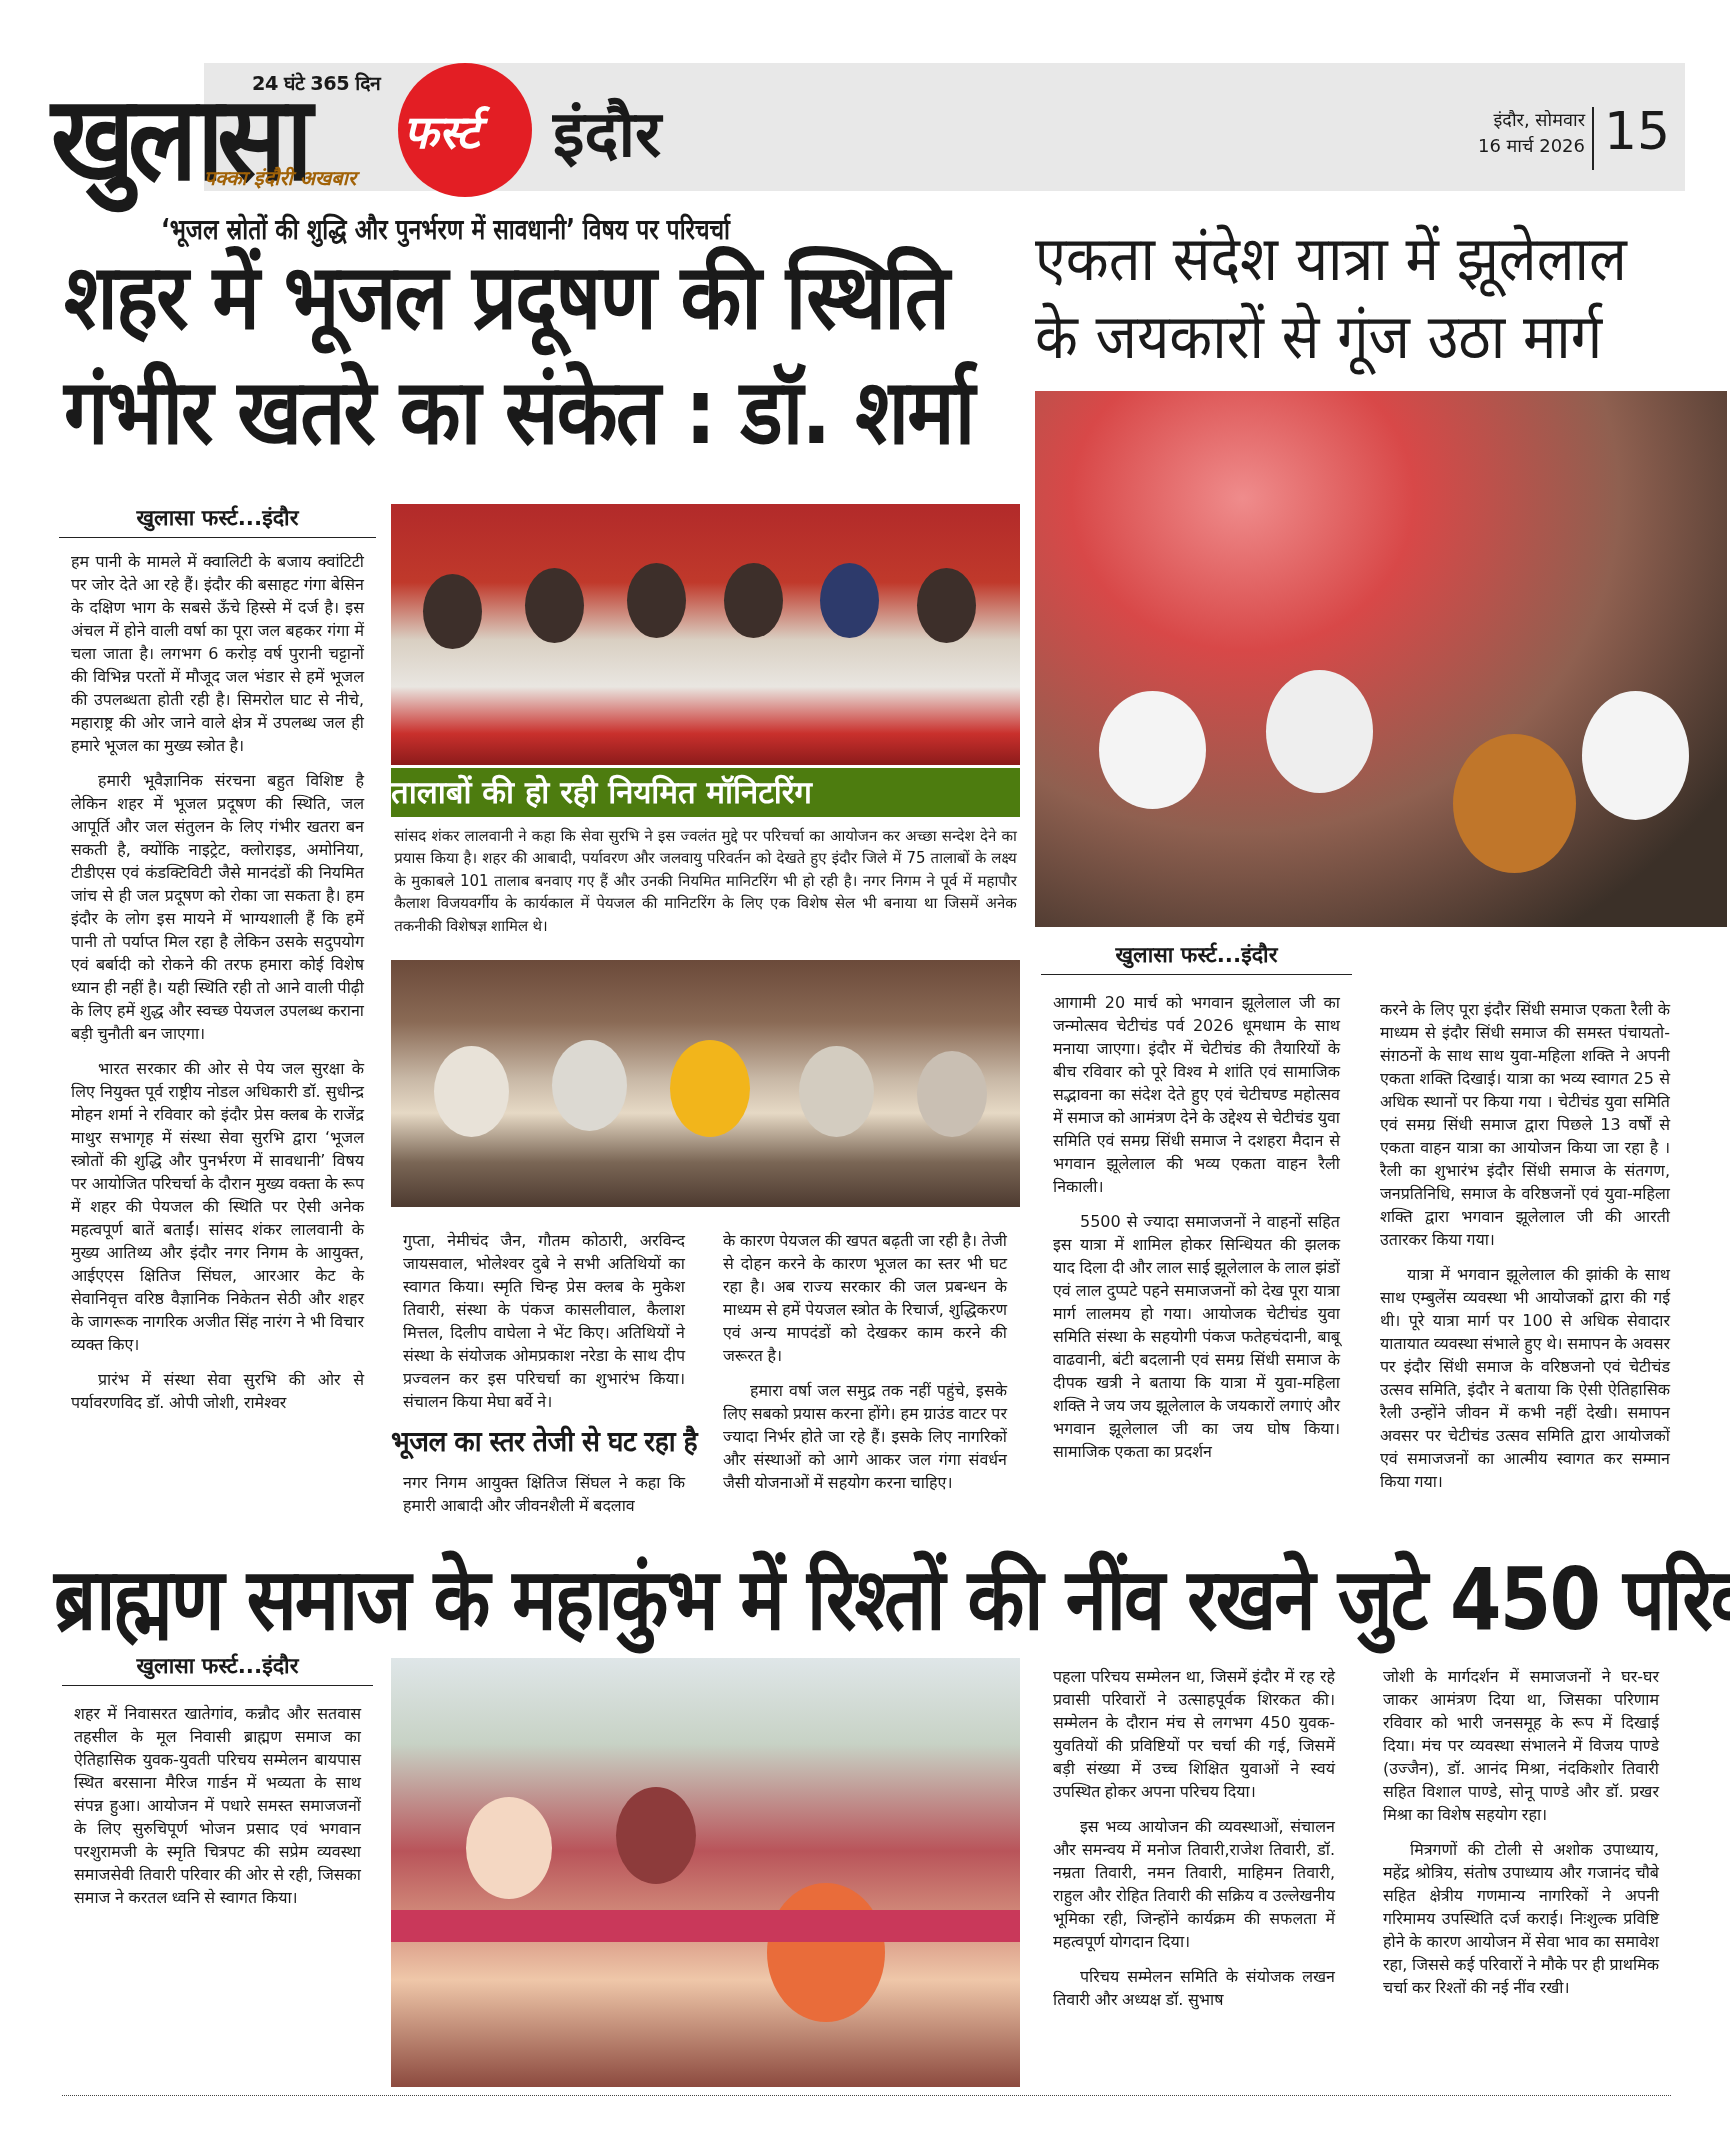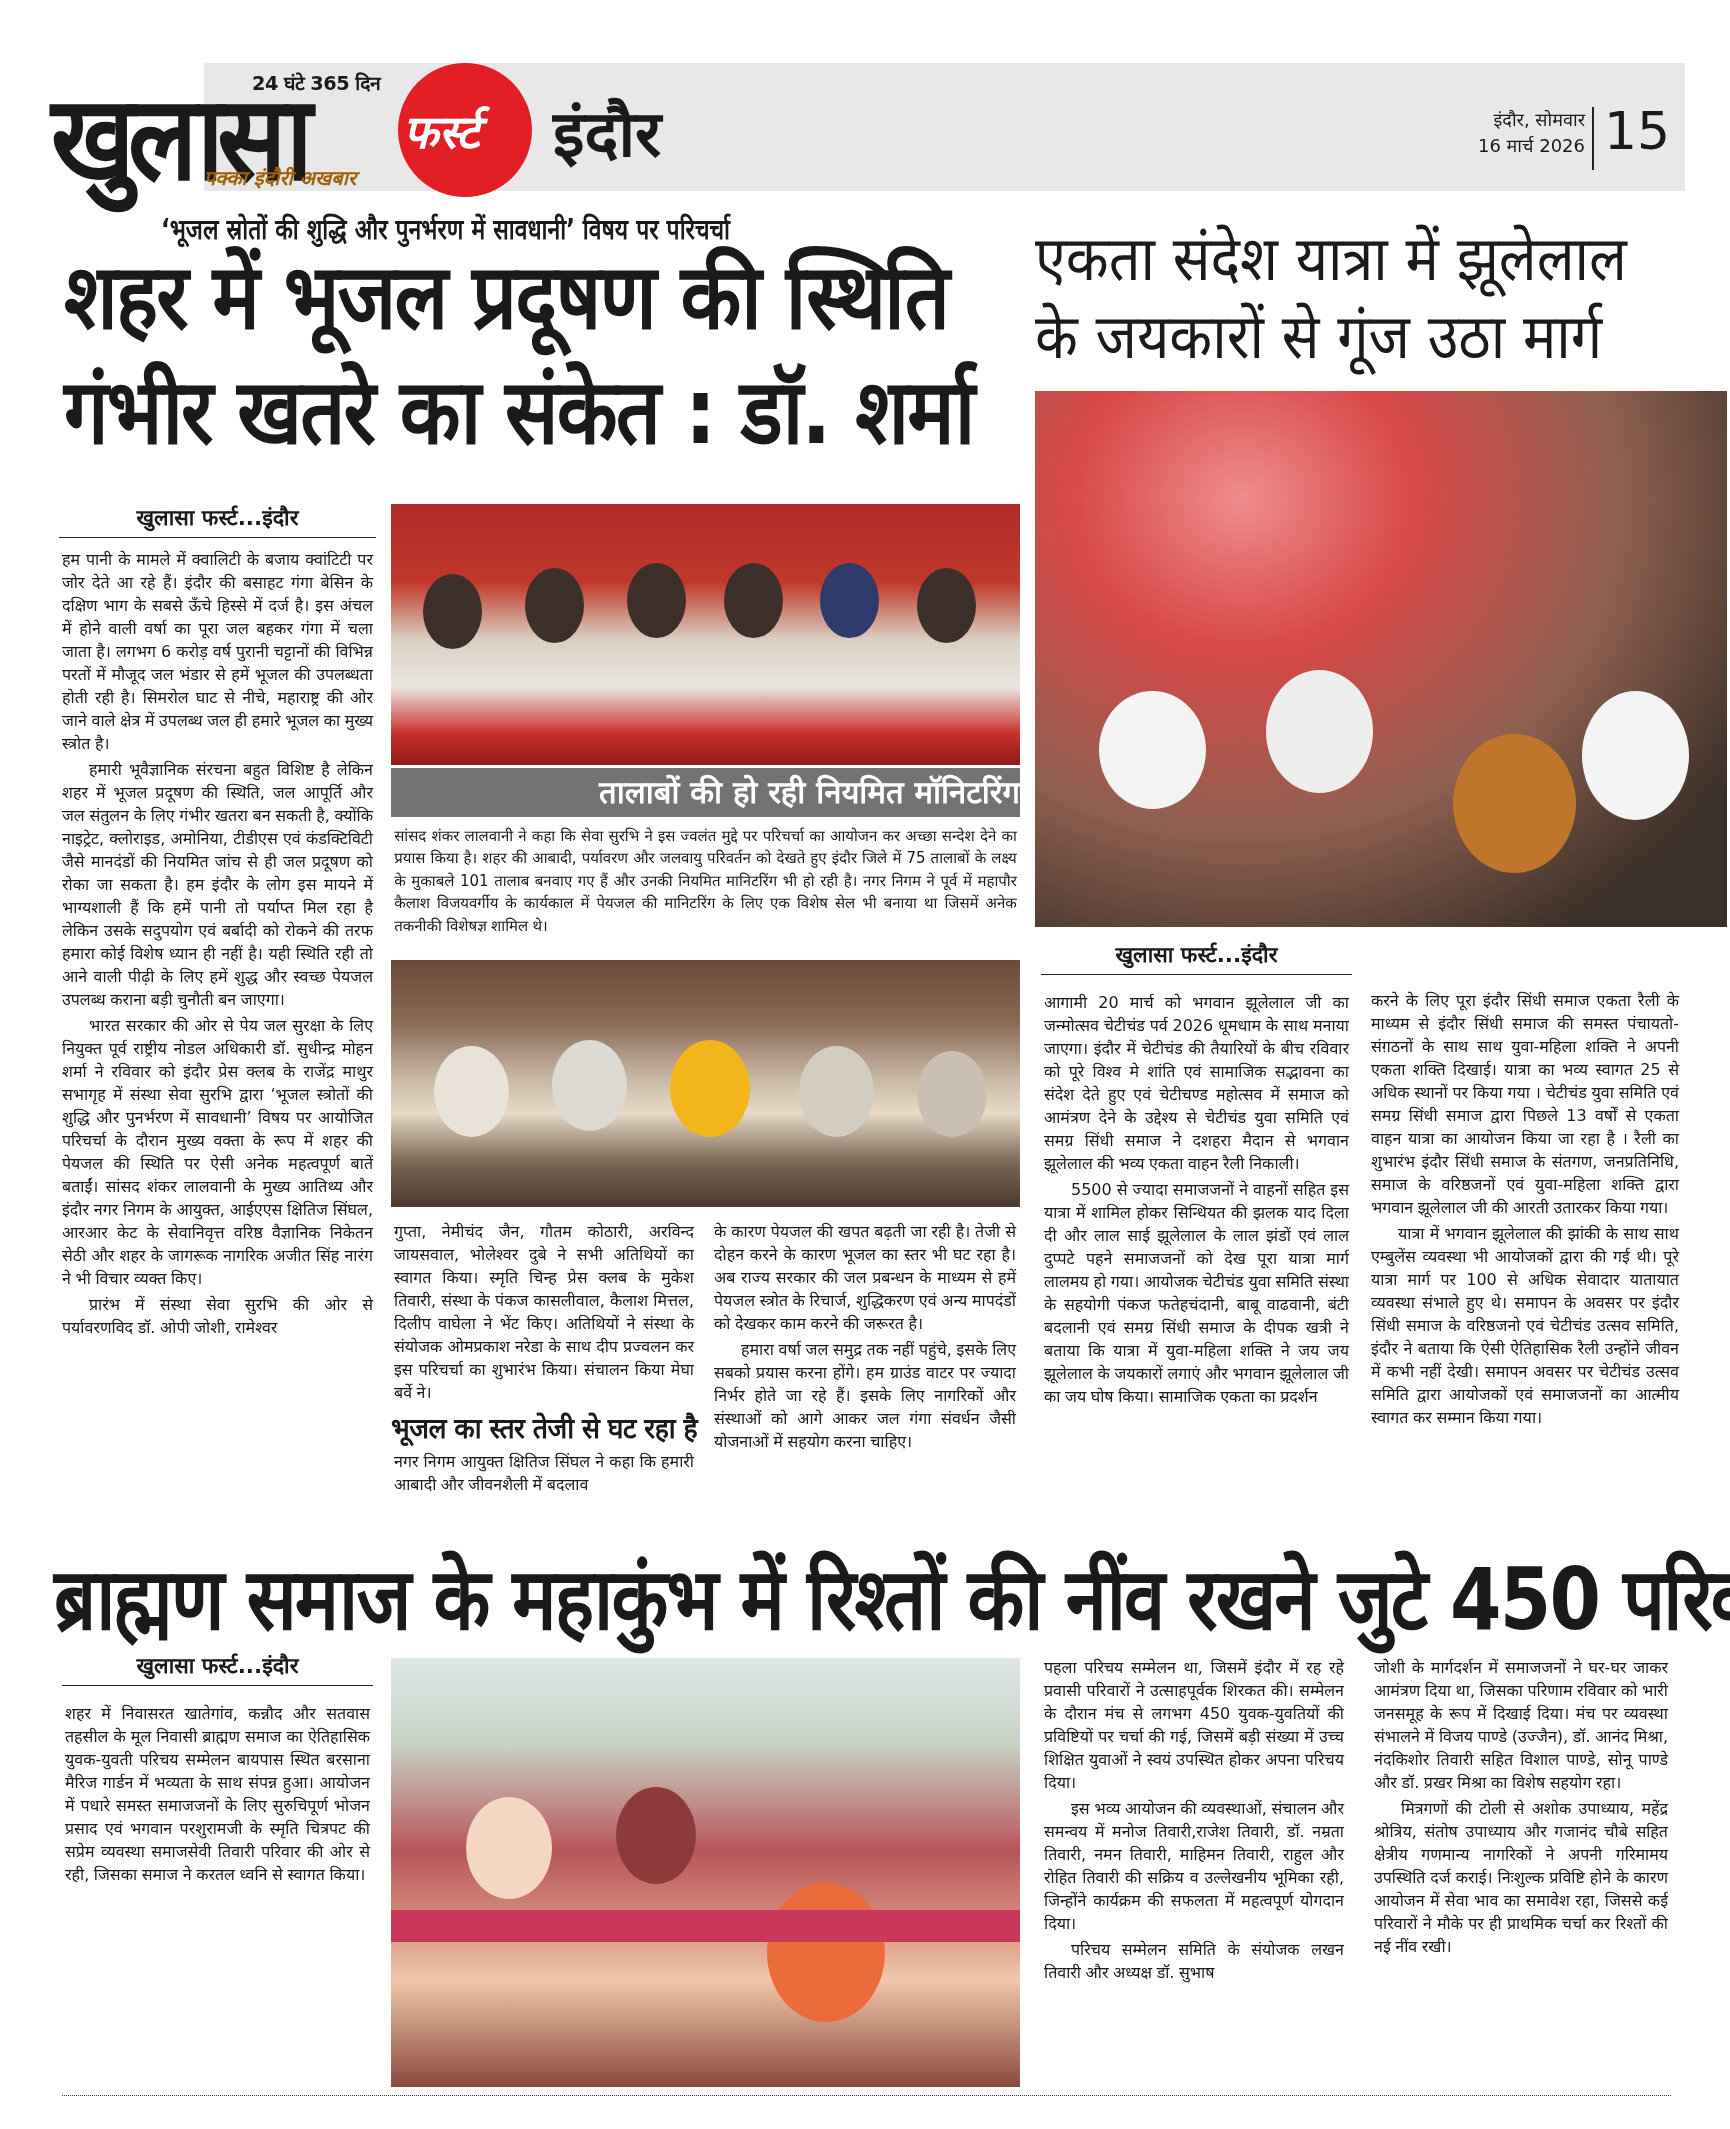--- a/index.html
+++ b/index.html
@@ -18,24 +18,24 @@
   .page-no{left:1604px;top:105px;font-size:52px;line-height:1;}
   
   .kicker{left:161px;top:209px;font-size:28px;font-weight:bold;transform:scaleX(.82);transform-origin:left;white-space:nowrap;}
   .hl1{left:64px;top:252px;width:976px;font-weight:bold;font-size:90px;line-height:1.0;letter-spacing:-2.1px;transform:scaleX(.88);transform-origin:left;white-space:nowrap;}
   .hl1 div{height:115px;}
   .hl2{left:1035px;top:220px;width:692px;font-size:62px;line-height:1.25;white-space:nowrap;transform:scaleX(.9);transform-origin:left;}
   
   .byline{font-weight:bold;font-size:21.5px;text-align:center;padding-bottom:6.4px;border-bottom:1.1px solid #222;}
   
   .col{font-family:"DejaVu Sans",sans-serif;font-size:16px;line-height:23px;text-align:justify;word-spacing:-0.5px;}
-  .col p{margin:3px;text-indent:0;}
+  .col p{margin:12px;text-indent:0;}
   .col p.ind{text-indent:27px;}
   .subhead{font-weight:bold;font-size:28px;line-height:1.2;margin:7.5px 0 5.4px 0;letter-spacing:-0.5px;white-space:nowrap;transform:scaleX(.95);transform-origin:left;}
-  .redbar{background:#737373;color:#fff;text-align:right;font-weight:bold;font-size:31px;line-height:49px;}
+  .redbar{background:#4d7c0f;color:#fff;text-align:left;font-weight:bold;font-size:31px;line-height:49px;}
   
   .photo{border:none;overflow:hidden;}
   .ph1{left:391px;top:504px;width:629px;height:261px;background:linear-gradient(180deg,#b22a2a 0%,#c0392b 30%,#d9cfc2 52%,#e9e6e1 70%,#c9302c 88%,#8c1b1b 100%);}
   .ph2{left:391px;top:960px;width:629px;height:247px;background:linear-gradient(180deg,#6b4a3a 0%,#8a6a55 25%,#c8b8a6 48%,#e6d9c5 62%,#7a6655 82%,#4d3a30 100%);}
   .ph3{left:1035px;top:391px;width:692px;height:536px;background:radial-gradient(ellipse at 30% 20%,#ef8c8c 0%,#d84848 25%,#8f6050 55%,#3b3028 85%);}
   .ph4{left:391px;top:1658px;width:629px;height:429px;background:linear-gradient(180deg,#dfe6e8 0%,#c7d2c5 20%,#b9545a 45%,#d18a7a 60%,#efc7a9 75%,#8c4a3f 100%);}
   .shape{position:absolute;border-radius:50%;}
   .dots{border-bottom:1.6px dotted #444;height:0;}
   .hl3{left:54px;top:1556px;width:1668px;font-weight:bold;font-size:86px;line-height:1;white-space:nowrap;letter-spacing:-2.1px;transform:scaleX(.86);transform-origin:left;}
 </style>

